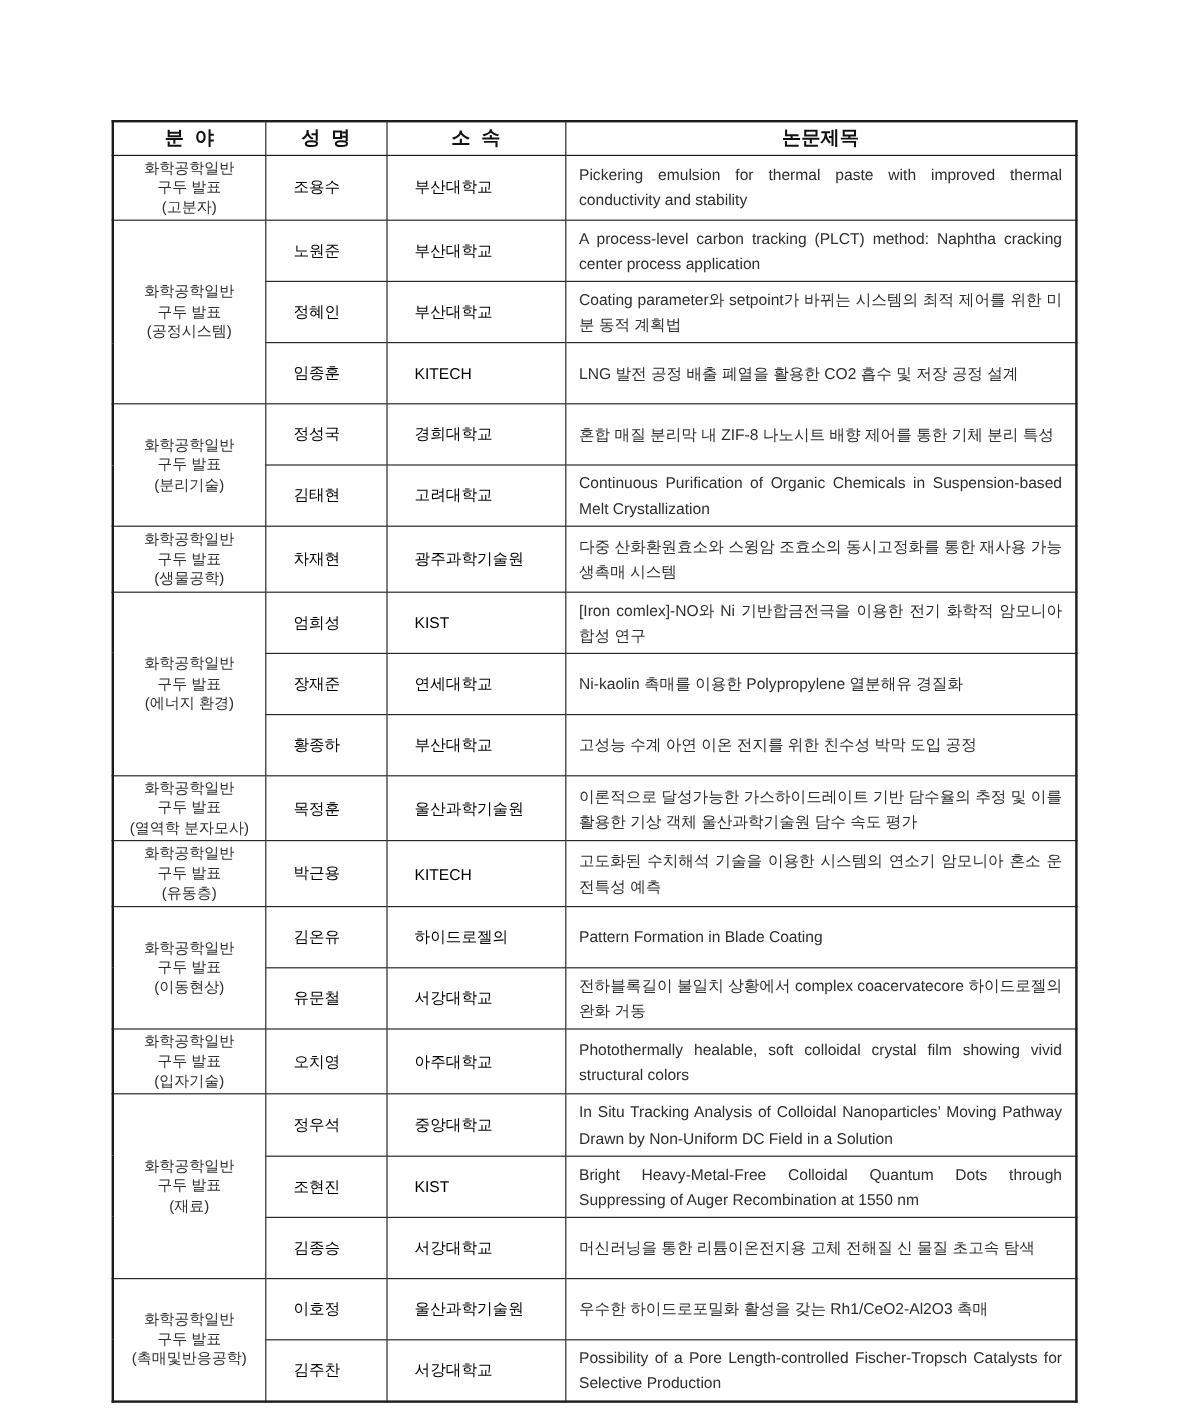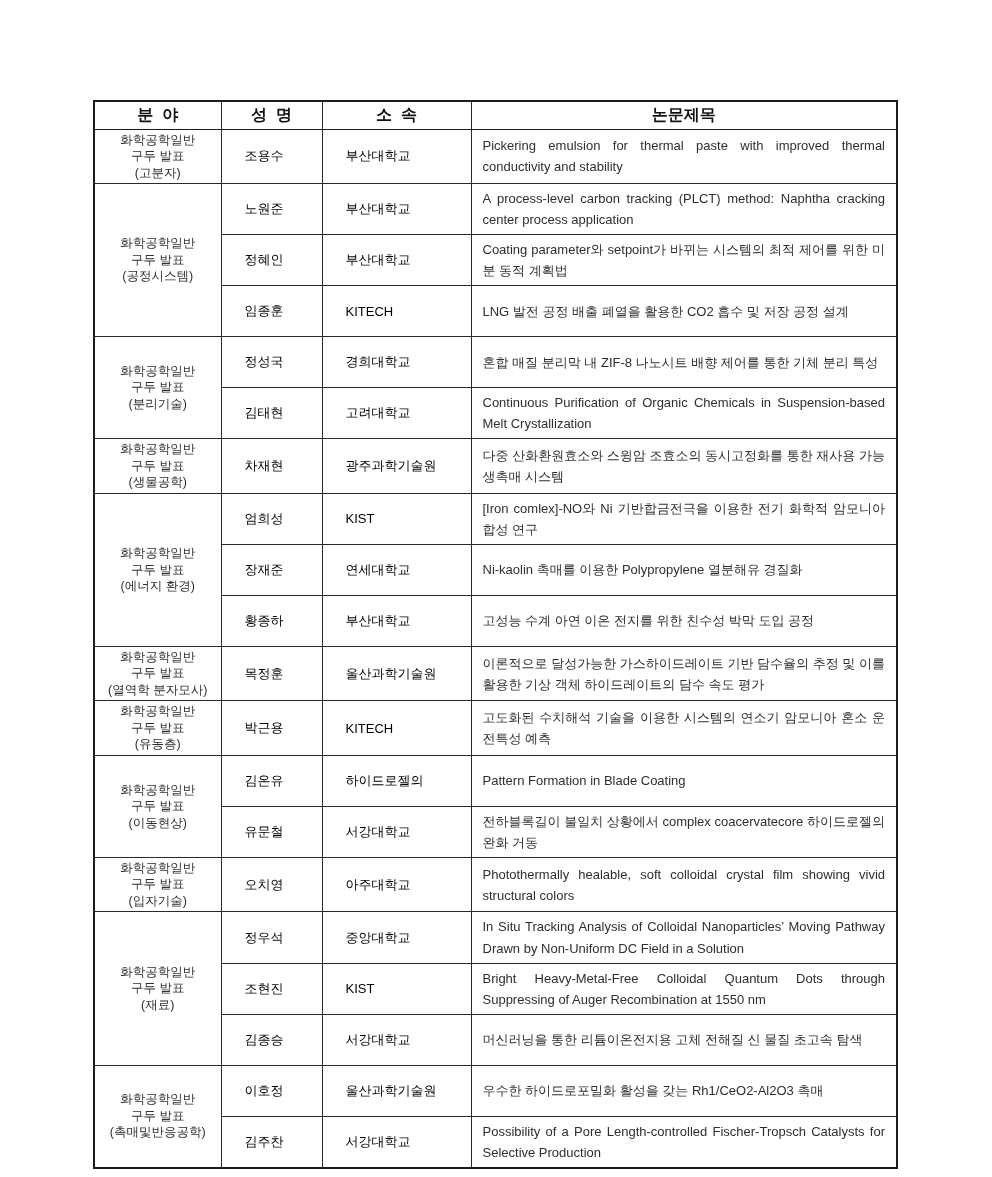--- a/index.html
+++ b/index.html
@@ -161,21 +161,21 @@
           <td class="name-cell">황종하</td>
           <td class="aff-cell">부산대학교</td>
           <td class="title-cell">고성능 수계 아연 이온 전지를 위한 친수성 박막 도입 공정</td>
         </tr>
         <tr>
           <td class="field-cell" rowspan="1">화학공학일반
 구두 발표
 (열역학 분자모사)</td>
           <td class="name-cell">목정훈</td>
           <td class="aff-cell">울산과학기술원</td>
-          <td class="title-cell">이론적으로 달성가능한 가스하이드레이트 기반 담수율의 추정 및 이를 활용한 기상 객체 하이드레이트의 담수 속도 평가</td>
+          <td class="title-cell">이론적으로 달성가능한 가스하이드레이트 기반 담수율의 추정 및 이를 활용한 기상 객체 울산과학기술원 담수 속도 평가</td>
         </tr>
         <tr>
           <td class="field-cell" rowspan="1">화학공학일반
 구두 발표
 (유동층)</td>
           <td class="name-cell">박근용</td>
           <td class="aff-cell">KITECH</td>
           <td class="title-cell">고도화된 수치해석 기술을 이용한 시스템의 연소기 암모니아 혼소 운전특성 예측</td>
         </tr>
         <tr>

